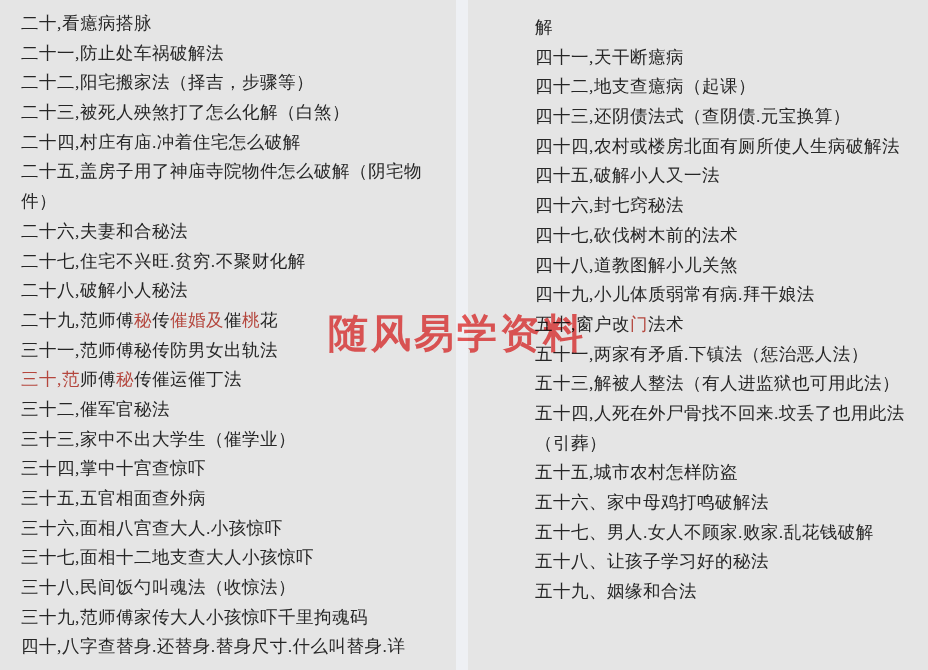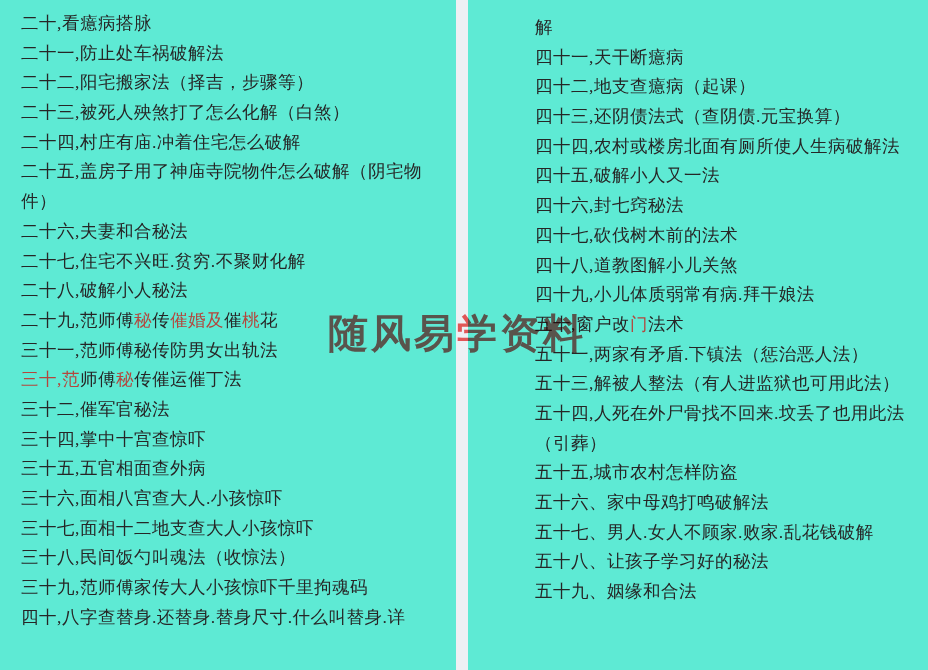--- a/index.html
+++ b/index.html
@@ -4,21 +4,21 @@
 <style>
   html,body { margin:0; padding:0; }
   body {
     width:928px; height:670px;
     background:#ffffff;
     font-family:"Liberation Serif", serif;
     overflow:hidden;
     position:relative;
   }
   .doc { display:flex; width:928px; height:670px; }
-  .page { background:#5eead4; }
+  .page { background:#e5e5e5; }
   .page-left  { width:456px; }
   .gutter     { width:12px; background:#eef0f4; }
   .page-right { flex:1; }
 
   .col-left  { padding:9px 0 0 21px; }
   .col-right { padding:13px 0 0 67px; }
 
   .line {
     height:29.7px; line-height:29.7px;
     font-size:17.5px; color:#262626;
@@ -55,20 +55,21 @@
         <div class="line"><span>二十四,村庄有庙.冲着住宅怎么破解</span></div>
         <div class="line"><span>二十五,盖房子用了神庙寺院物件怎么破解（阴宅物</span></div>
         <div class="line"><span>件）</span></div>
         <div class="line"><span>二十六,夫妻和合秘法</span></div>
         <div class="line"><span>二十七,住宅不兴旺.贫穷.不聚财化解</span></div>
         <div class="line"><span>二十八,破解小人秘法</span></div>
         <div class="line"><span>二十九,范师傅</span><span class="red">秘</span><span>传</span><span class="red">催婚及</span><span>催</span><span class="red">桃</span><span>花</span></div>
         <div class="line"><span>三十一,范师傅秘传防男女出轨法</span></div>
         <div class="line"><span class="red">三十,范</span><span>师傅</span><span class="red">秘</span><span>传催运催丁法</span></div>
         <div class="line"><span>三十二,催军官秘法</span></div>
+        <div class="line"><span>三十三,家中不出大学生（催学业）</span></div>
         <div class="line"><span>三十四,掌中十宫查惊吓</span></div>
         <div class="line"><span>三十五,五官相面查外病</span></div>
         <div class="line"><span>三十六,面相八宫查大人.小孩惊吓</span></div>
         <div class="line"><span>三十七,面相十二地支查大人小孩惊吓</span></div>
         <div class="line"><span>三十八,民间饭勺叫魂法（收惊法）</span></div>
         <div class="line"><span>三十九,范师傅家传大人小孩惊吓千里拘魂码</span></div>
         <div class="line"><span>四十,八字查替身.还替身.替身尺寸.什么叫替身.详</span></div>
       </div>
   </div>
   <div class="gutter"></div>

